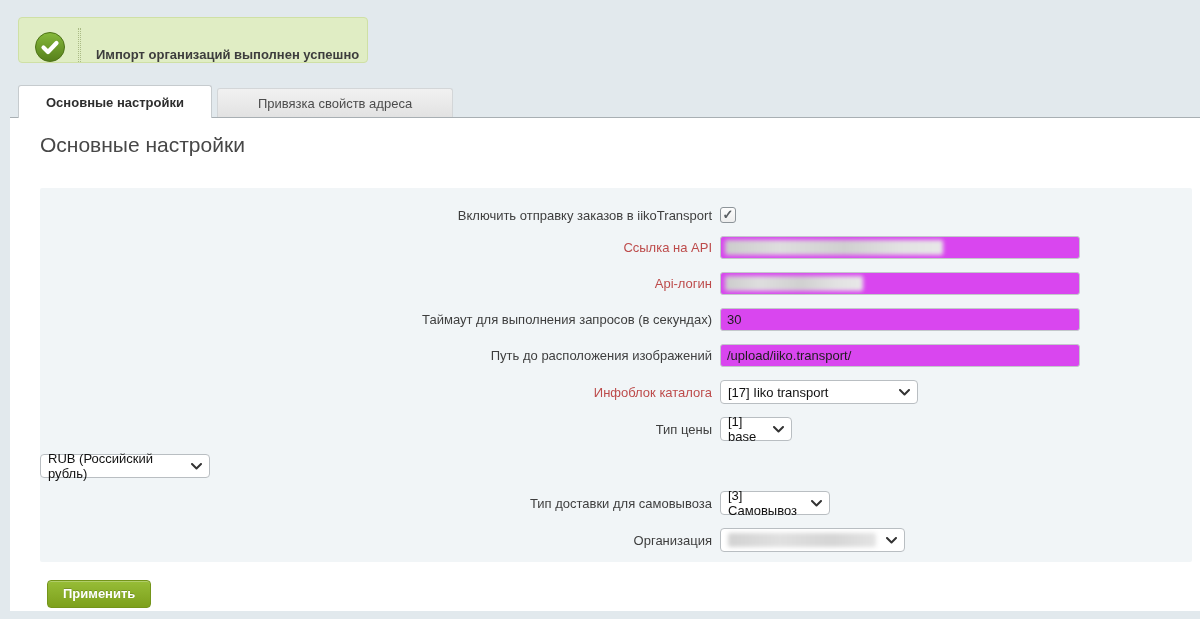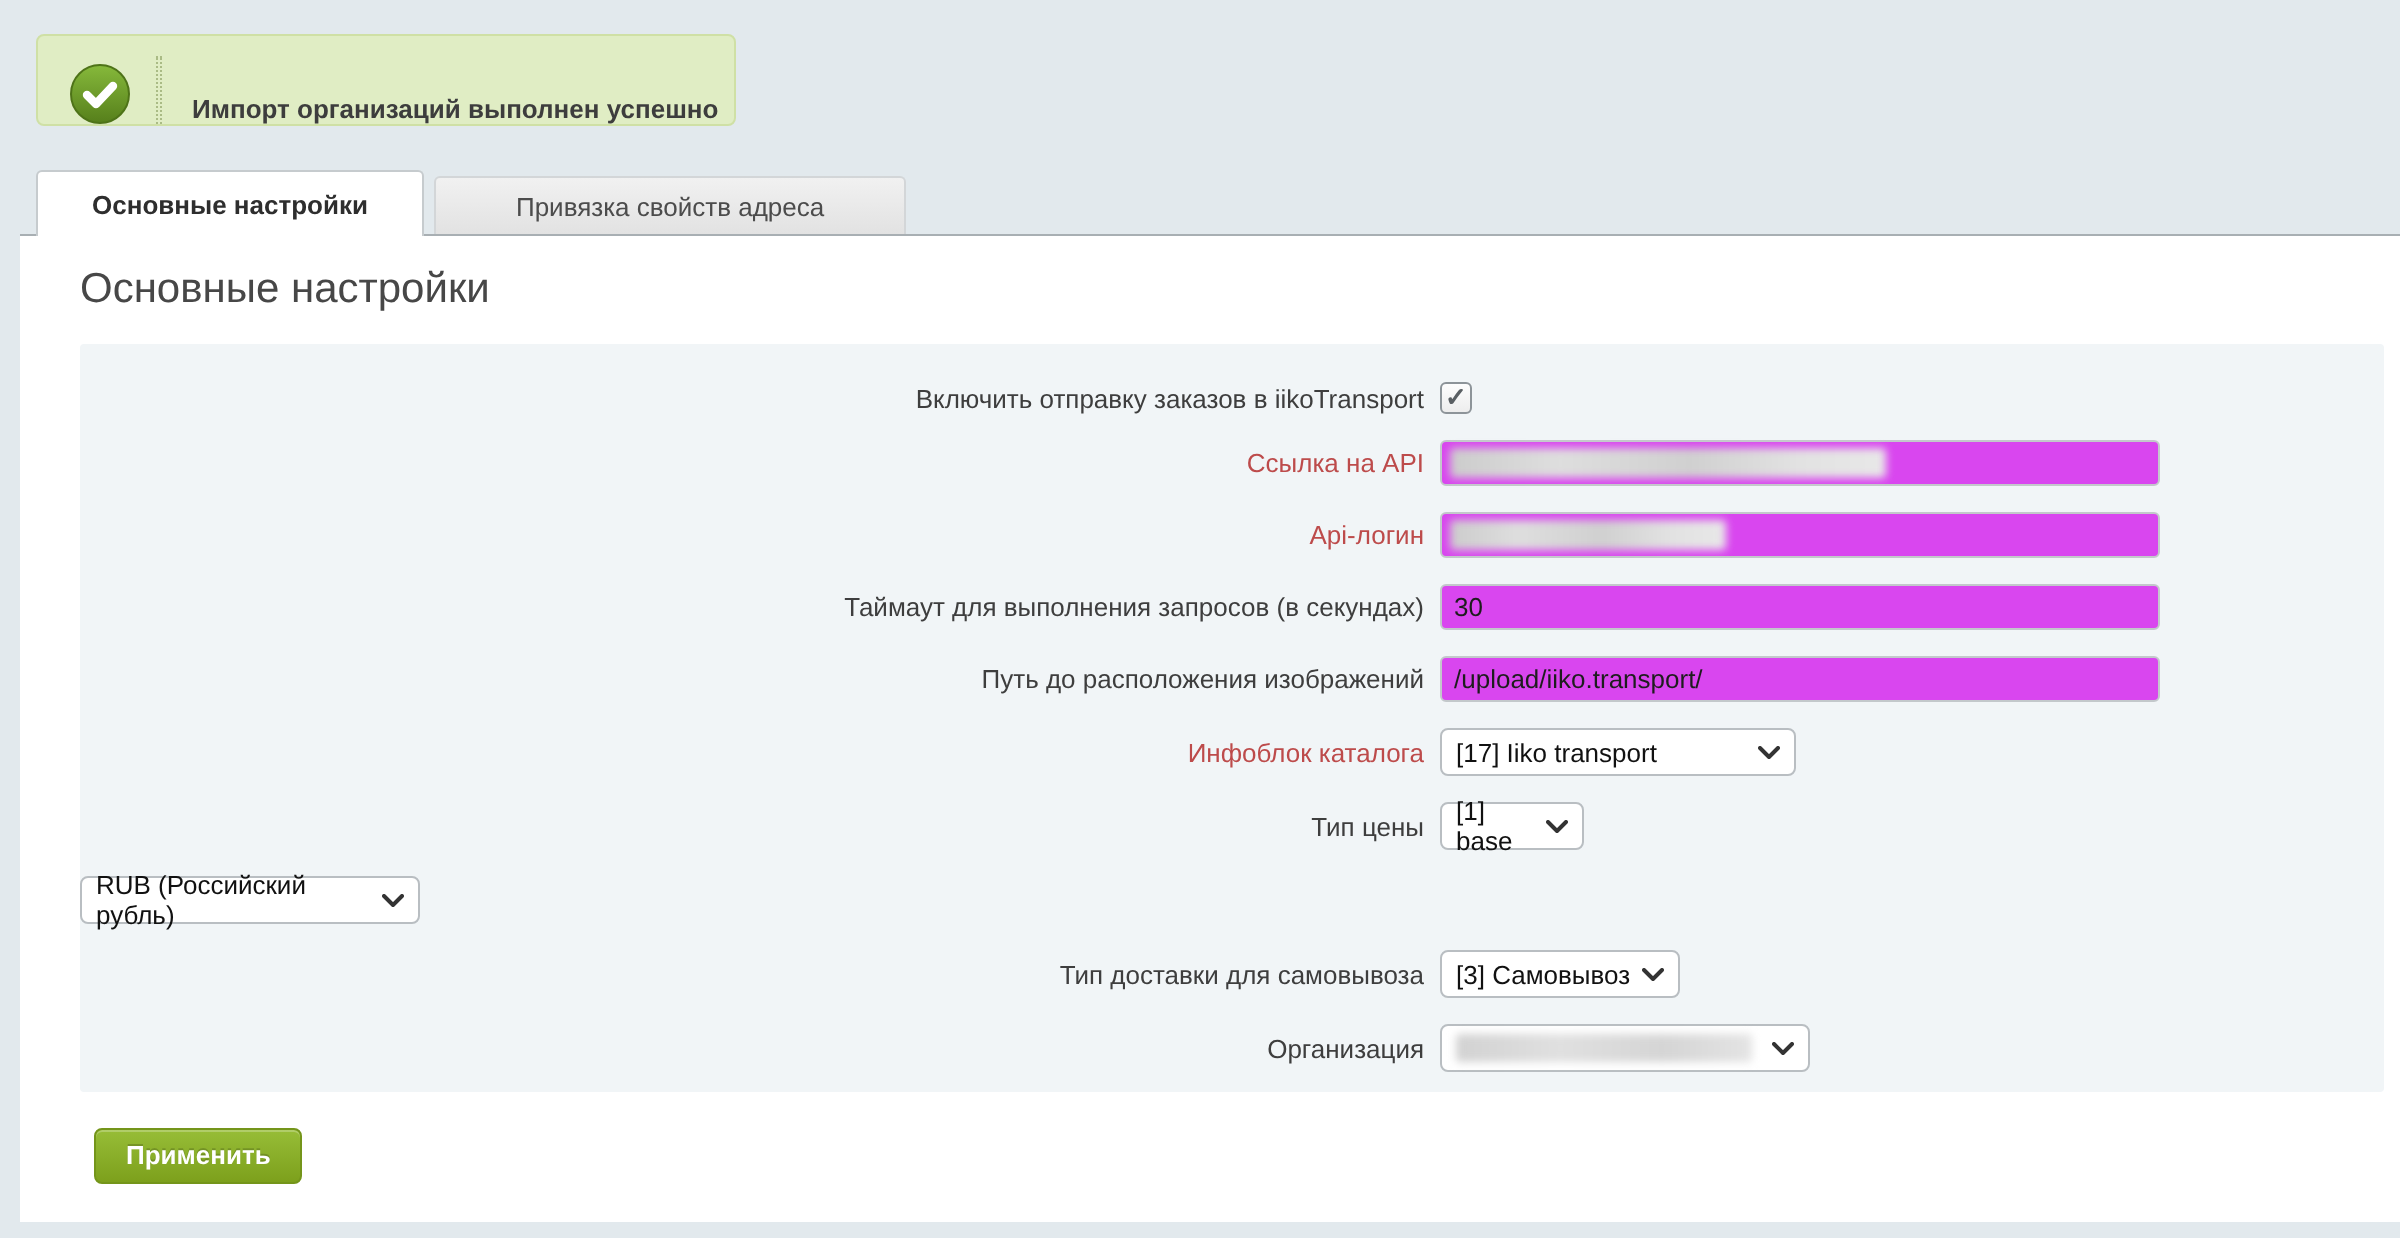--- a/index.html
+++ b/index.html
@@ -63,21 +63,21 @@
     background:#fff;
     border-top:1px solid #a8afb3;
     height:494px;
     position:relative; z-index:1;
   }
   .page-title {
     margin:0; padding:15px 0 15px 30px;
     font-size:21px; font-weight:normal; color:#474747;
   }
   .form-panel {
-    margin:0 8px 0 30px;
+    margin:16px 8px 0 30px;
     background:#f1f5f7;
     border-radius:2px;
     padding:19px 0 10px 0;
   }
   .row { display:flex; align-items:center; margin-bottom:13px; }
   .row:last-child { margin-bottom:0; }
   .row-label {
     flex:none; width:680px;
     text-align:right; padding-right:8px;
     font-size:13px; color:#3e3e3e;
@@ -126,24 +126,24 @@
   .select {
     height:24px;
     border:1px solid #b9bec2; border-radius:4px;
     background:#fff;
     display:inline-flex; align-items:center;
     padding:0 7px;
     font-size:13px; color:#111;
     cursor:pointer;
   }
   .select .chev { margin-left:auto; flex:none; display:block; }
-  .w-infoblock { width:178px; }
+  .w-infoblock { width:198px; }
   .w-price    { width:72px; }
   .w-currency { width:170px; }
-  .w-delivery { width:120px; }
+  .w-delivery { width:110px; }
   .w-org      { width:185px; }
 
   
   .apply-row { padding:18px 0 0 37px; }
   .apply-btn {
     display:inline-block;
     background:linear-gradient(#97bd37,#7da01c);
     border:1px solid #74951a; border-radius:4px;
     box-shadow:inset 0 1px 0 rgba(255,255,255,.25);
     color:#fff; font-weight:bold; font-size:13px;

